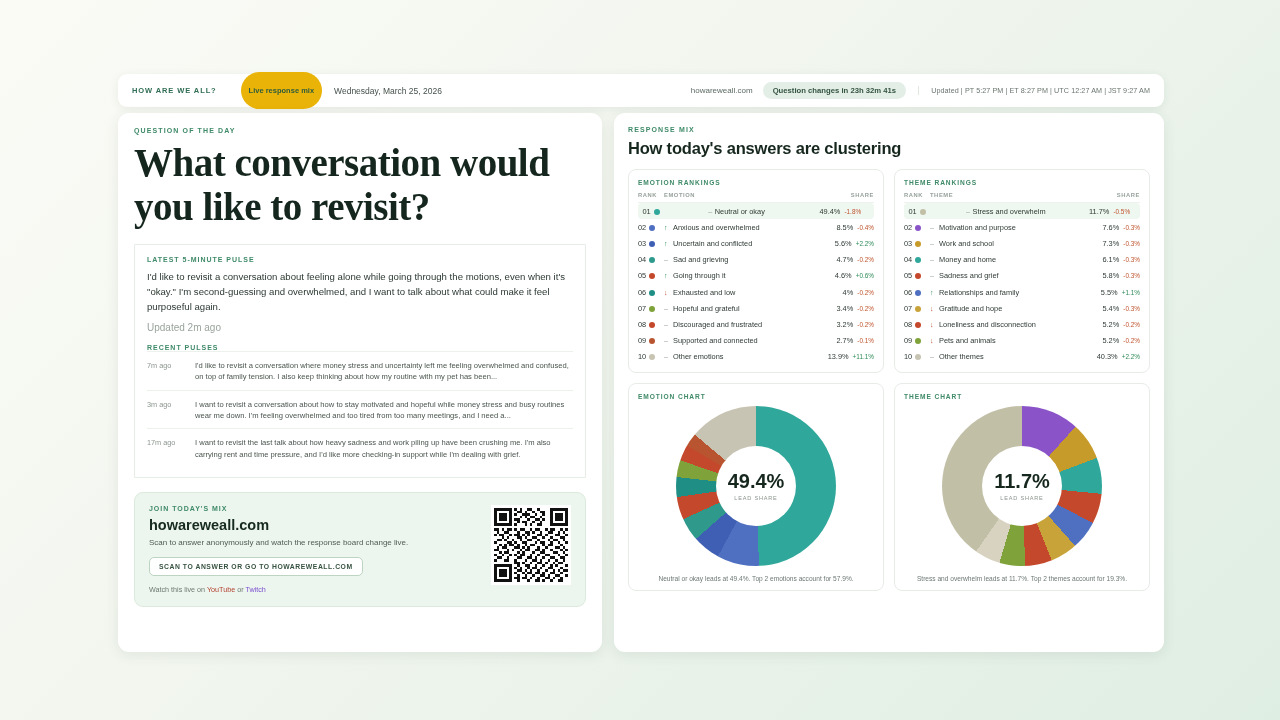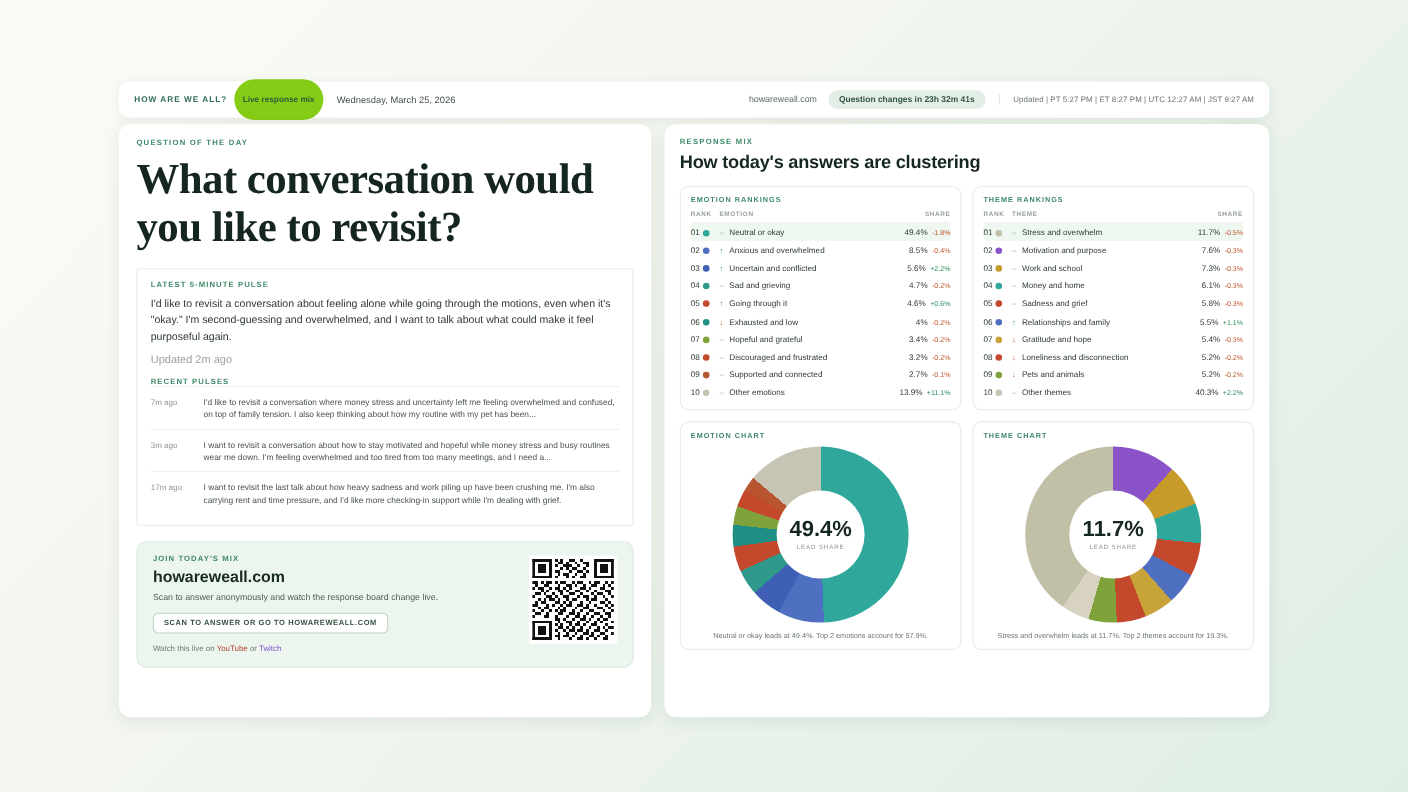--- a/index.html
+++ b/index.html
@@ -3,39 +3,39 @@
 <meta charset="utf-8">
 <style>
   * { box-sizing: border-box; margin: 0; padding: 0; }
   html, body {
     width: 1280px; height: 720px;
     font-family: "Liberation Sans", sans-serif;
     background: linear-gradient(135deg, #fbfbf6 0%, #f2f6ef 40%, #dfeee3 100%);
     overflow: hidden;
   }
   .stage {
-    position: absolute; left: 108px; top: 74px;
+    position: absolute; left: 118px; top: 74px;
     width: 1046px; height: 578px;
   }
   
   .topbar {
     position: absolute; left: 0; top: 0; width: 1046px; height: 33px;
     background: #ffffff;
     border-radius: 9px;
     box-shadow: 0 2px 10px rgba(40,70,50,.08);
     display: flex; align-items: center;
     padding: 0 14px;
     font-size: 8.5px; color: #3d4b44;
   }
   .brand {
     font-size: 7.5px; letter-spacing: .12em; font-weight: bold;
     color: #2f6d54; text-transform: uppercase;
   }
   .pill-live {
-    margin-left: 6px; background: #84cc16; color: #2c5c3c;
+    margin-left: 24px; background: #eab308; color: #2c5c3c;
     border-radius: 20px; padding: 14px 8px; font-size: 7.5px; font-weight: bold;
   }
   .topdate { margin-left: 12px; font-size: 8.5px; color: #46524b; }
   .topbar .spacer { flex: 1; }
   .top-domain { font-size: 8px; color: #5d6b63; margin-right: 10px; }
   .pill-q {
     background: #e3efe6; color: #33523f; border-radius: 20px;
     padding: 4px 10px; font-size: 7.7px; font-weight: bold;
   }
   .top-updated {
@@ -127,21 +127,21 @@
   table.rank { width: 100%; border-collapse: collapse; margin-top: 6px; }
   table.rank th {
     font-size: 5.8px; letter-spacing: .1em; color: #97a29b; font-weight: bold;
     text-transform: uppercase; text-align: left; padding-bottom: 4px;
     border-bottom: 1px solid #eef1ed;
   }
   table.rank th.r { text-align: right; }
   table.rank td {
     font-size: 7.4px; color: #2f3b34; padding: 3.6px 0; vertical-align: middle;
   }
-  table.rank tr.hl td { background: #eef7f0; }
+  table.rank tr.hl td { background: #eef7f0; text-align: center; }
   table.rank tr.hl td:first-child { border-radius: 4px 0 0 4px; }
   table.rank tr.hl td:last-child { border-radius: 0 4px 4px 0; }
   .cell-rank { width: 26px; color: #97a29b; font-size: 6.6px; padding-left: 3px; }
   .dot { display: inline-block; width: 6px; height: 6px; border-radius: 50%; margin-left: 3px; vertical-align: middle; }
   .arrow { display: inline-block; width: 9px; font-size: 7px; color: #9aa49d; }
   .arrow.up { color: #2e8b57; }
   .arrow.down { color: #c0552f; }
   .cell-share { text-align: right; white-space: nowrap; font-size: 7.2px; }
   .delta { margin-left: 4px; font-size: 6.4px; }
   .delta.pos { color: #2e8b57; }

